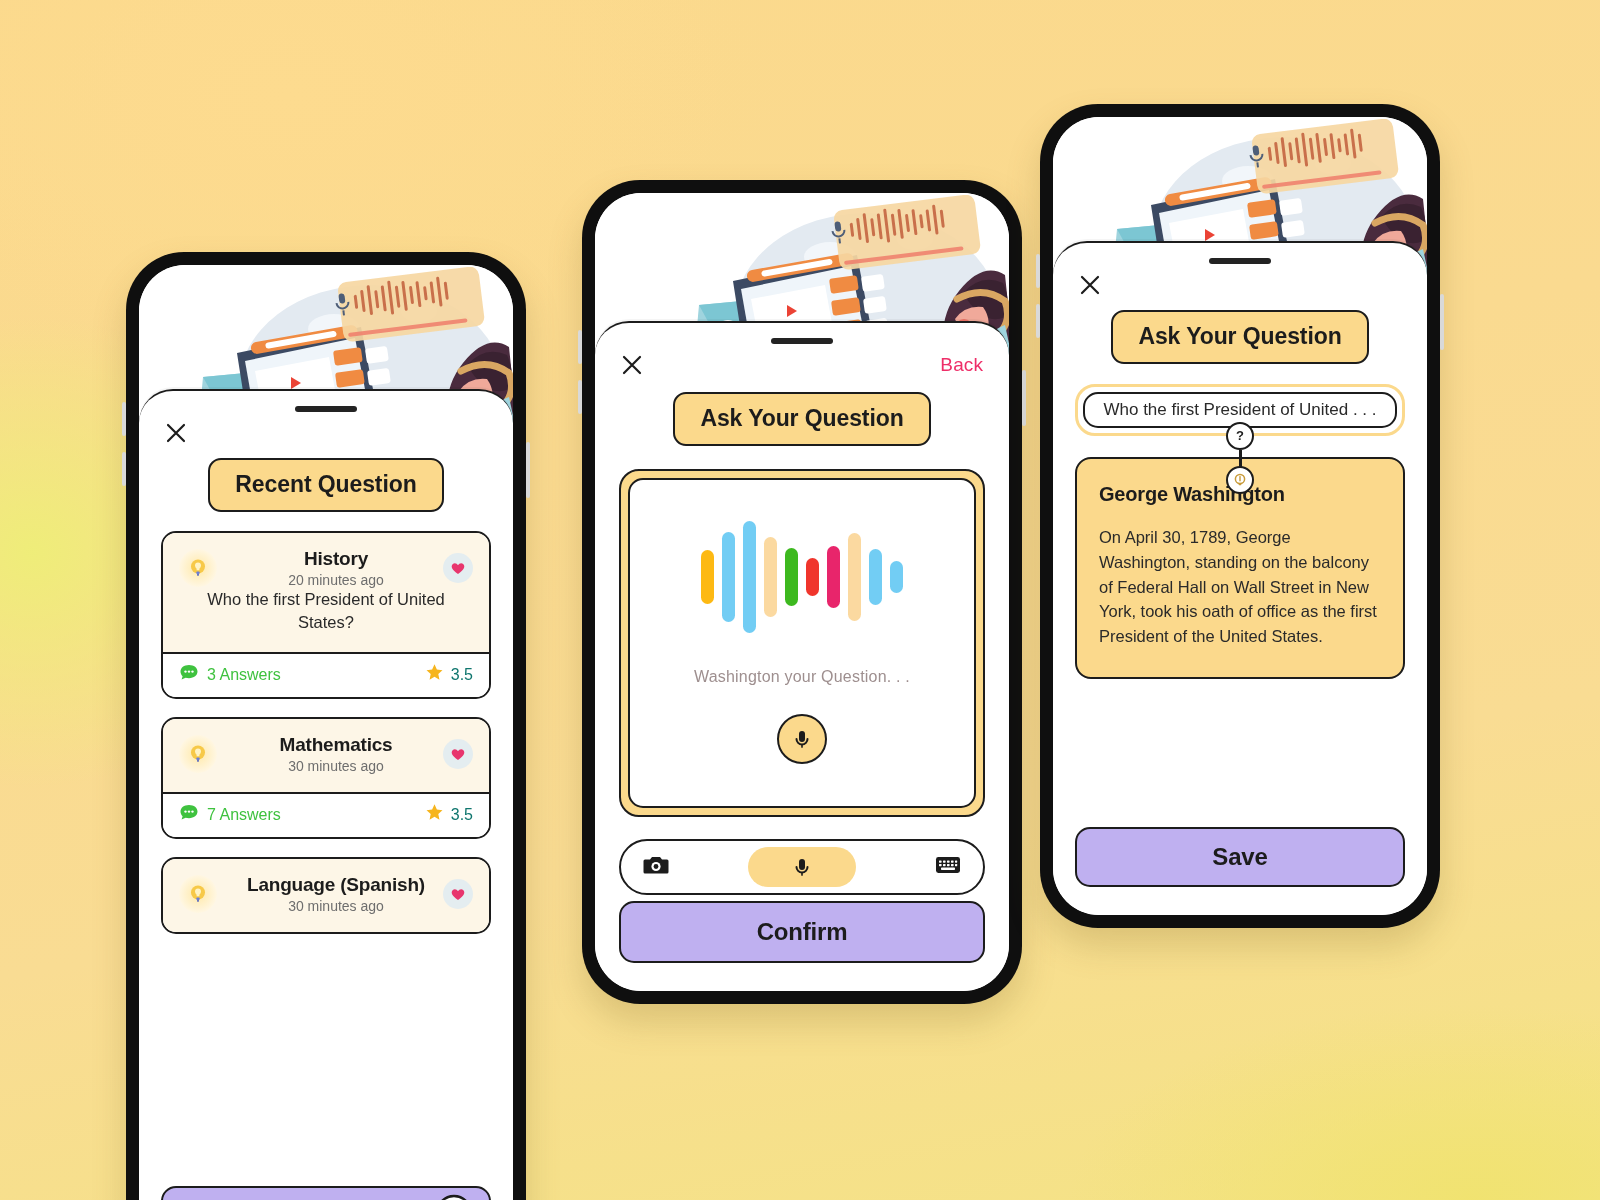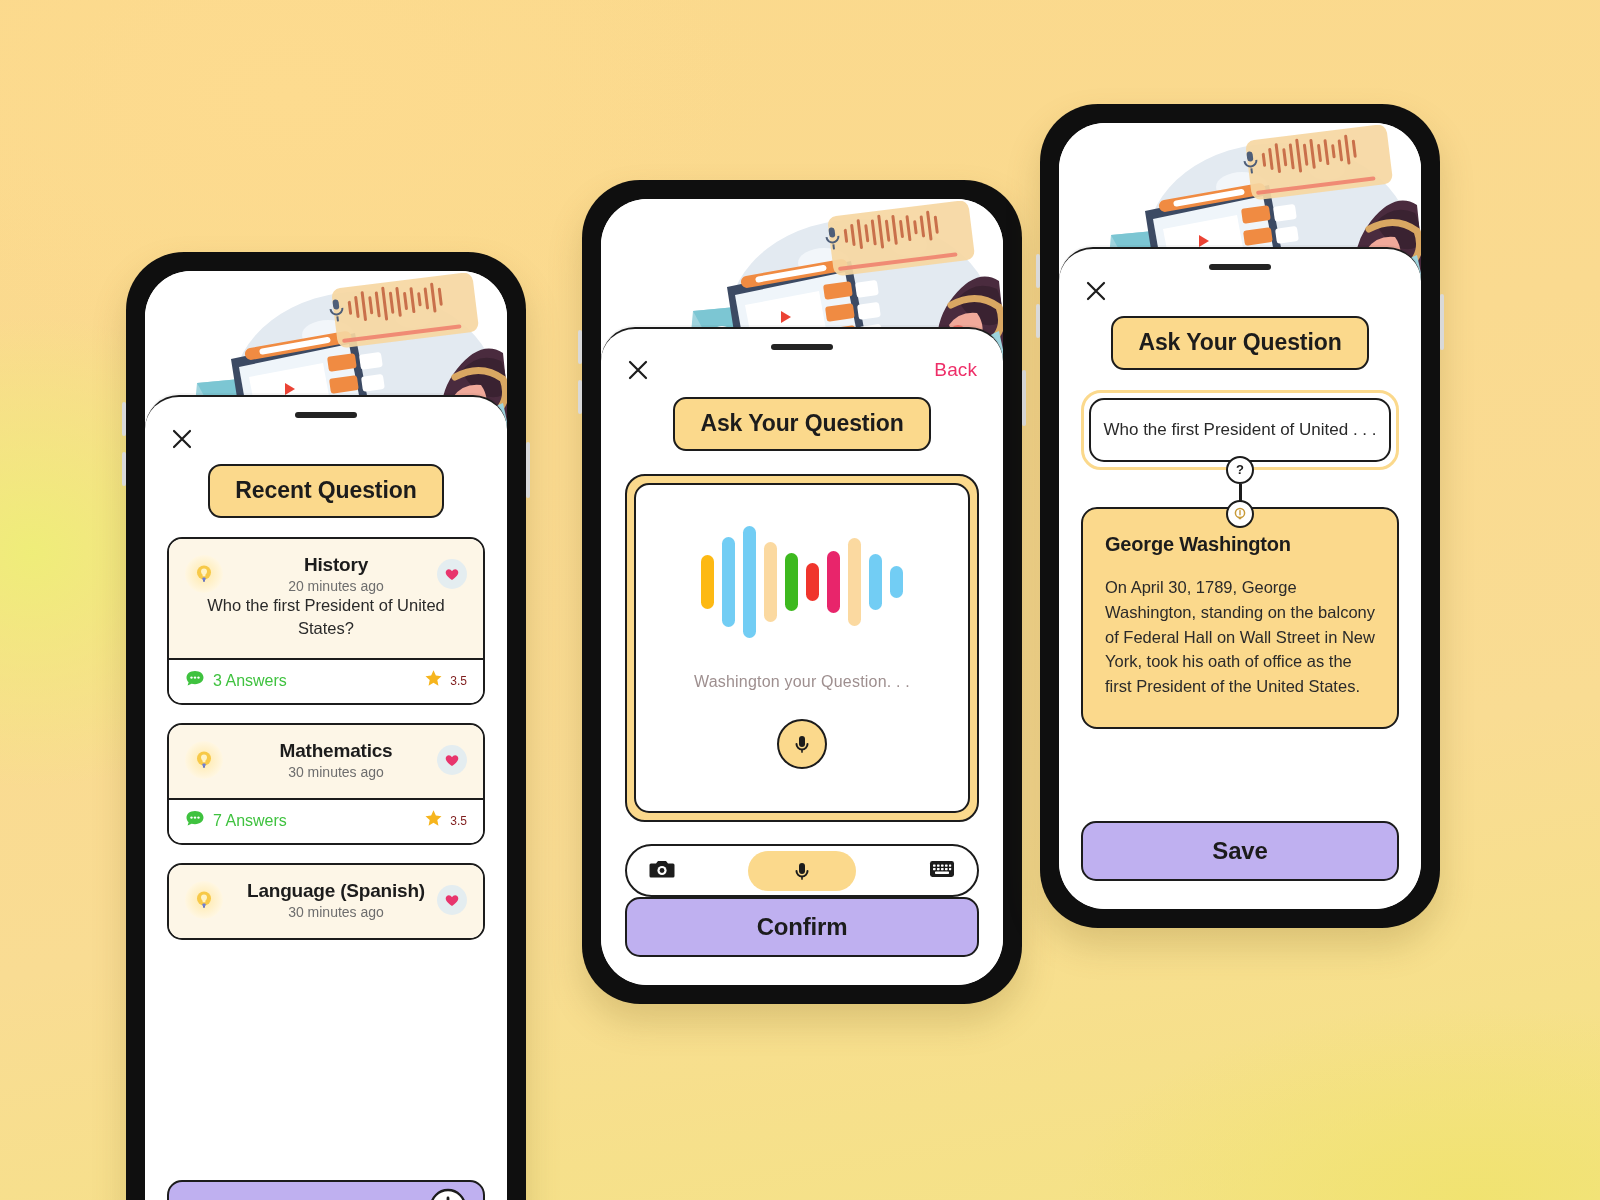--- a/index.html
+++ b/index.html
@@ -17,21 +17,21 @@
       radial-gradient(ellipse 700px 420px at 18% 8%, rgba(253,219,143,1) 0%, rgba(253,219,143,0) 70%),
       linear-gradient(170deg, #FBD98C 0%, #FADA90 38%, #F9DC93 66%, #F4E385 100%);
   }
 
   
   .phone {
     position: absolute;
     background: #0F0F0F;
     border-radius: 58px;
     box-shadow: 0 18px 34px rgba(120,95,30,0.22);
-    padding: 19px;
+    padding: 13px;
   }
   .screen {
     width: 100%; height: 100%;
     background: #ffffff;
     border-radius: 46px;
     overflow: hidden;
     position: relative;
   }
   
   .btn-side {
@@ -114,21 +114,21 @@
   }
   .q-text { font-size: 16.5px; color: #2A2A2A; line-height: 1.38; }
   .q-foot {
     border-top: 2.5px solid #1C1C1C; background: #fff;
     display: flex; align-items: center; justify-content: space-between;
     padding: 9px 16px 10px;
   }
   .ans { display: flex; align-items: center; gap: 8px; }
   .ans-label { color: #3FC23F; font-size: 16px; }
   .rate { display: flex; align-items: center; gap: 7px; }
-  .rate-label { color: #7f1d1d; font-size: 12px; }
+  .rate-label { color: #0f766e; font-size: 16px; }
 
   .list-fade {
     position: absolute; left: 0; right: 0; bottom: 0; height: 30px;
     background: linear-gradient(to bottom, rgba(255,255,255,0), #FFFFFF 78%);
     pointer-events: none;
   }
 
   .cta {
     margin: 0 22px 24px; position: relative;
     background: #BFB0F0; border: 2.5px solid #1C1C1C; border-radius: 15px;
@@ -179,37 +179,37 @@
     font-size: 24px; font-weight: 700; color: #1C1C1C; letter-spacing: -0.2px;
   }
 
   
   .qfield-wrap { margin: 20px 22px 0; position: relative; }
   .qfield-outer {
     border: 3px solid #FBD98C; border-radius: 20px; padding: 5px;
   }
   .qfield {
     border: 2.5px solid #1C1C1C; border-radius: 15px; background: #fff;
-    height: 64px; display: flex; align-items: center; justify-content: center;
+    height: 36px; display: flex; align-items: center; justify-content: center;
     font-size: 17px; color: #2A2A2A;
   }
   .connector {
     position: absolute; left: 50%; transform: translateX(-50%);
     top: 100%; display: flex; flex-direction: column; align-items: center;
     z-index: 3;
   }
   .node {
     width: 28px; height: 28px; border-radius: 50%;
     background: #fff; border: 2.5px solid #1C1C1C;
     display: flex; align-items: center; justify-content: center;
     margin-top: -14px;
   }
   .node-line { width: 3px; height: 30px; background: #1C1C1C; }
   .ans-card {
-    margin: 37px 22px 0;
+    margin: 21px 22px 0;
     background: #FBD98C; border: 2.5px solid #1C1C1C; border-radius: 16px;
     padding: 24px 22px 28px;
     position: relative;
   }
   .ans-title { font-size: 20px; font-weight: 700; color: #1C1C1C; letter-spacing: -0.2px; }
   .ans-text { font-size: 16.5px; color: #2A2A2A; line-height: 1.5; margin-top: 19px; }
   .save {
     margin: auto 22px 28px;
     background: #BFB0F0; border: 2.5px solid #1C1C1C; border-radius: 15px;
     height: 60px; display: flex; align-items: center; justify-content: center;

